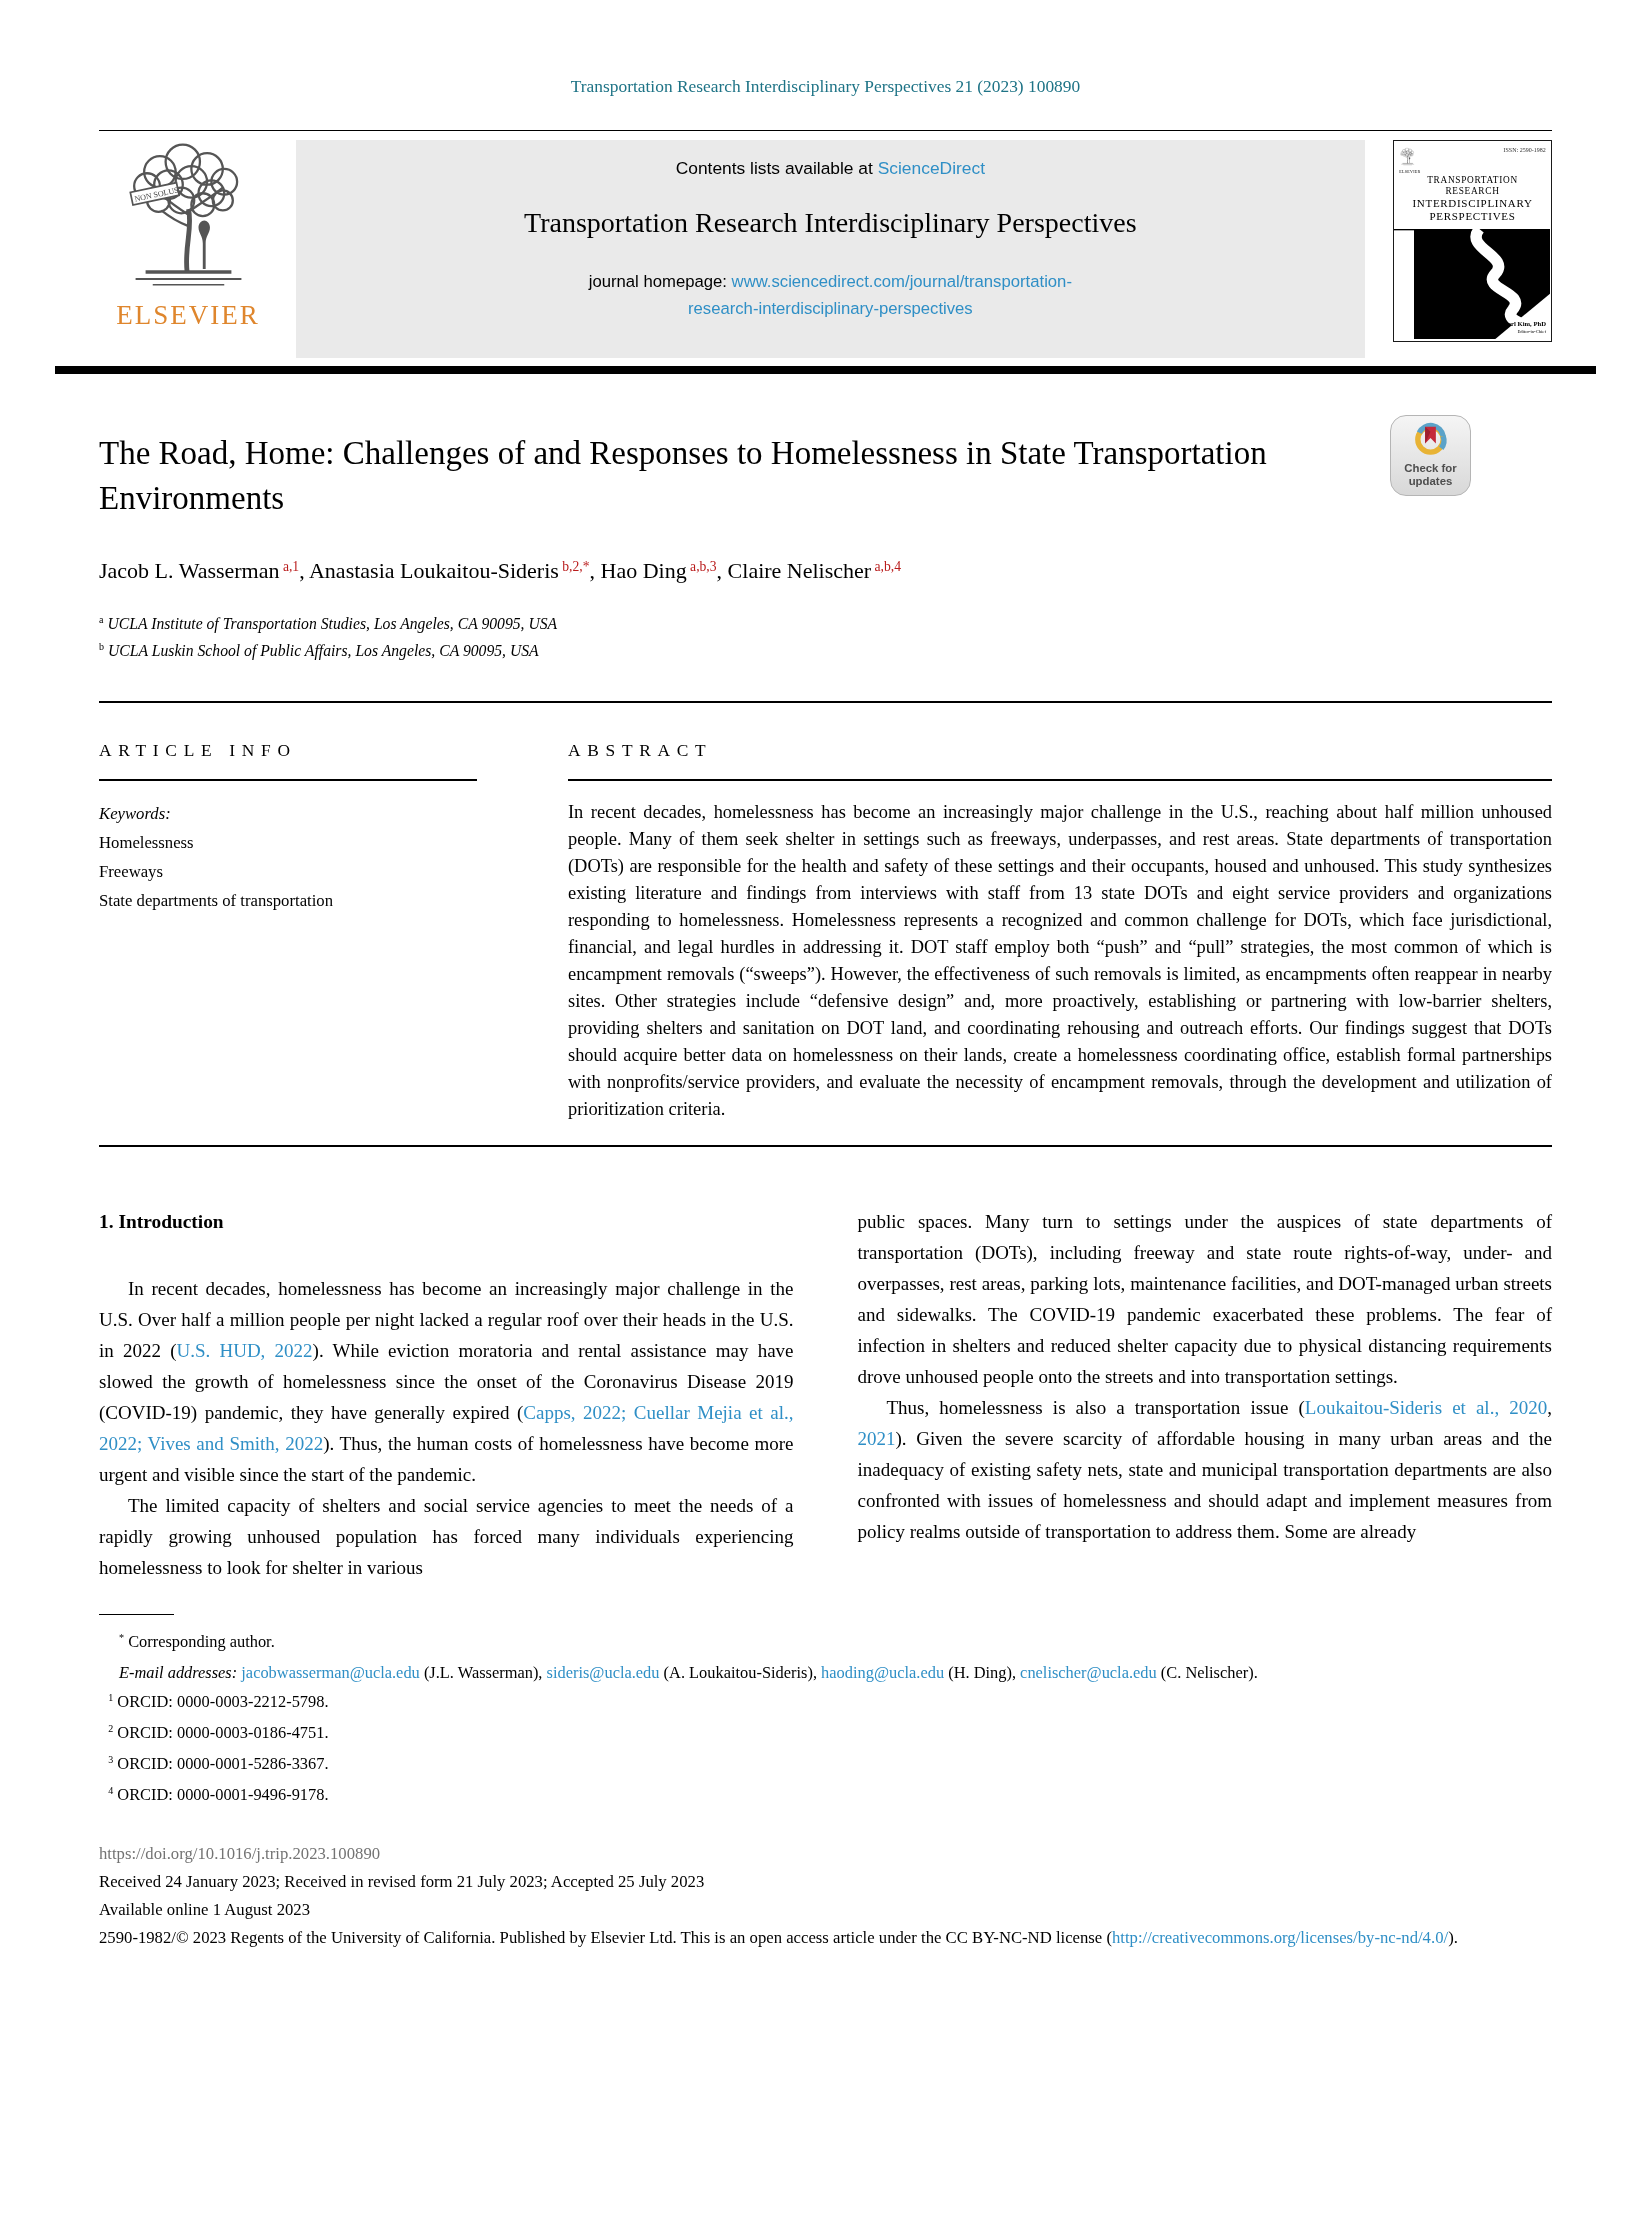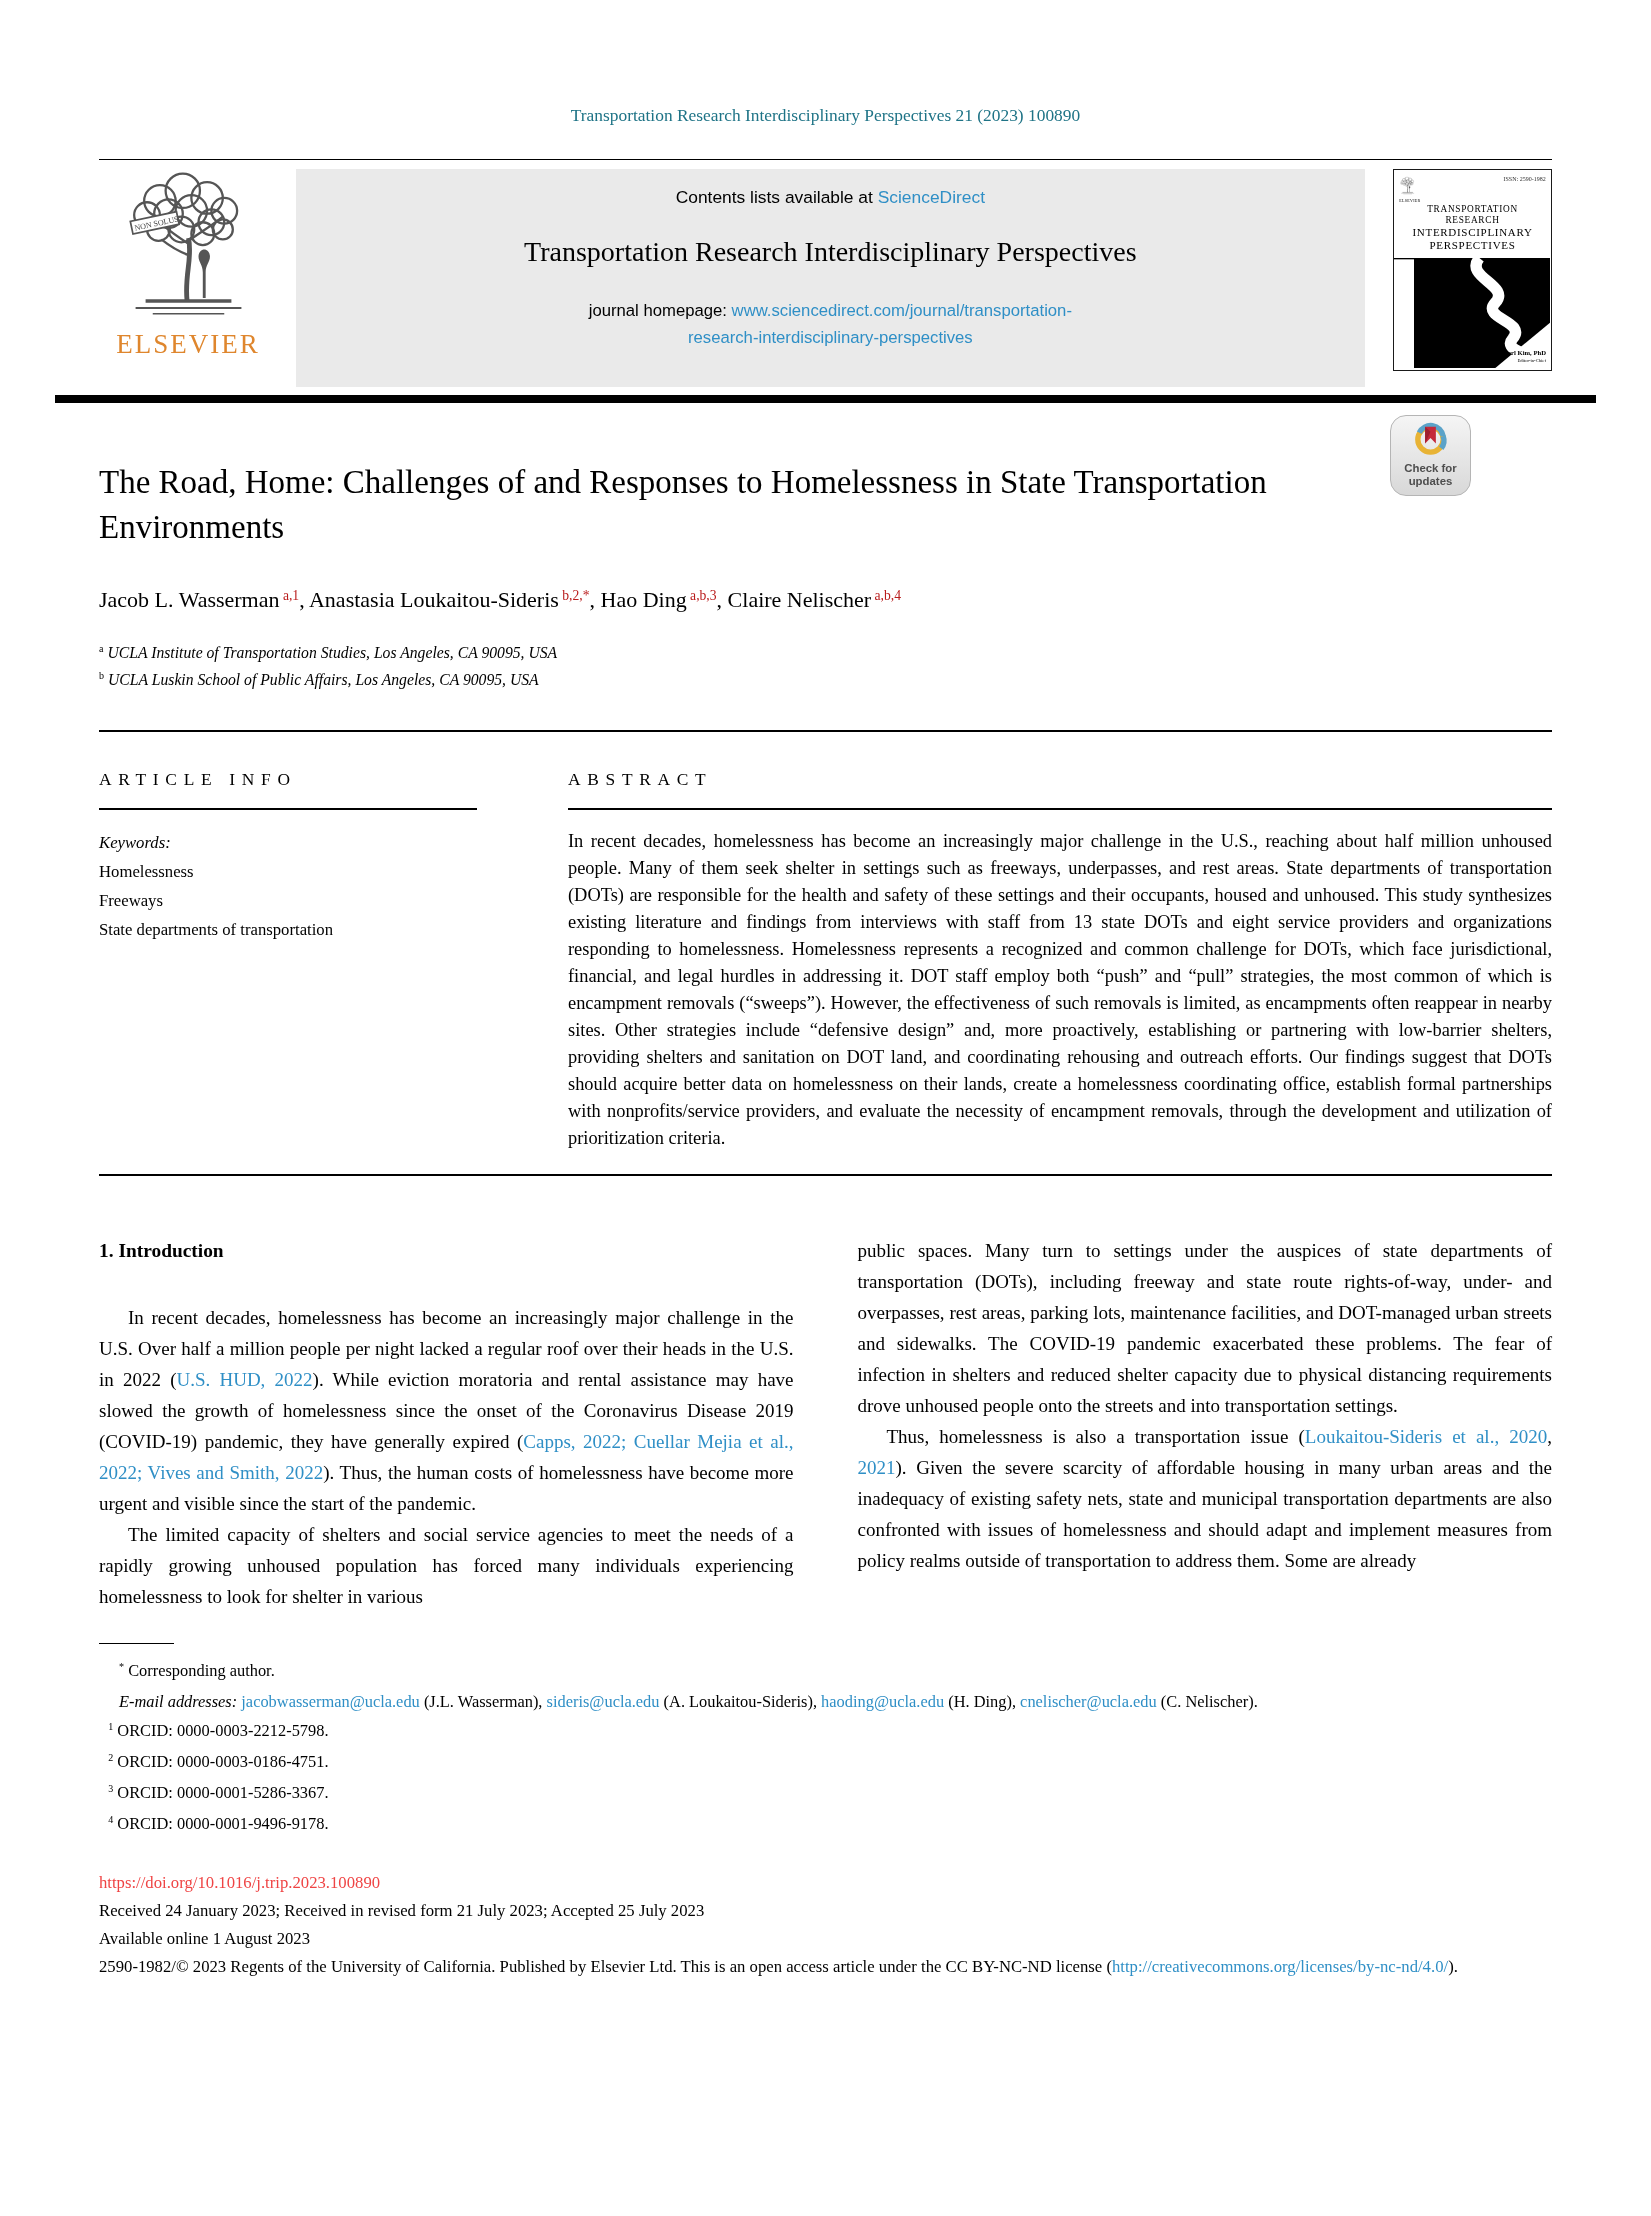--- a/index.html
+++ b/index.html
@@ -1,21 +1,21 @@
 <!DOCTYPE html>
 <html lang="en" style="font-size:10.7px"><head>
 <meta charset="utf-8">
 <style>
   html,body{margin:0;padding:0;background:#ffffff;}
   .sheet{position:relative;width:1651px;height:2216px;background:#fff;overflow:hidden;
          font-family:"Liberation Serif",serif;color:#000;}
   .m{margin-left:99px;margin-right:99px;}
 
   
-  .running-head{padding-top:105px;text-align:center;font-size:17.4px;color:#1e7386;}
+  .running-head{padding-top:76px;text-align:center;font-size:17.4px;color:#1e7386;}
 
   
   .rule-thin{margin-top:33px;border-top:1.3px solid #000;}
   .header-row{margin-top:9.3px;display:flex;align-items:stretch;}
   .elsevier-box{width:178px;display:flex;flex-direction:column;align-items:center;}
   .elsevier-box svg{width:143px;height:158px;}
   .elsevier-word{font-size:27px;letter-spacing:2px;color:#df862d;margin-top:1.3px;}
   .gray-box{flex:1;background:#eaeaea;text-align:center;margin-left:18.7px;margin-right:28px;
             padding-top:17.4px;height:200px;}
   .contents-line{font-size:17.4px;}
@@ -66,21 +66,21 @@
 
   
   .fn-rule{margin-top:31px;width:75px;border-top:1.7px solid #000;}
   .footnotes{margin-top:12px;font-size:16.4px;line-height:29px;text-align:justify;}
   .fnstar{font-size:62%;position:relative;top:-0.55em;}
   .fn-ind{text-indent:20px;margin:0;}
   .orcid-sup{font-size:10px;position:relative;top:-6px;margin:0 4px 0 9.3px;}
 
   
   .bottom{margin-top:29px;font-size:16.7px;line-height:28px;}
-  .doi{color:#ef4444;}
+  .doi{color:#737373;}
   .copyright{text-align:justify;margin:0;}
 </style>
 </head>
 <body>
 
 <div class="sheet">
 
   <svg width="0" height="0" style="position:absolute">
     <symbol id="elsevier-tree" viewBox="0 0 100 110">
       <g stroke="#555" fill="none" stroke-width="1.6">

